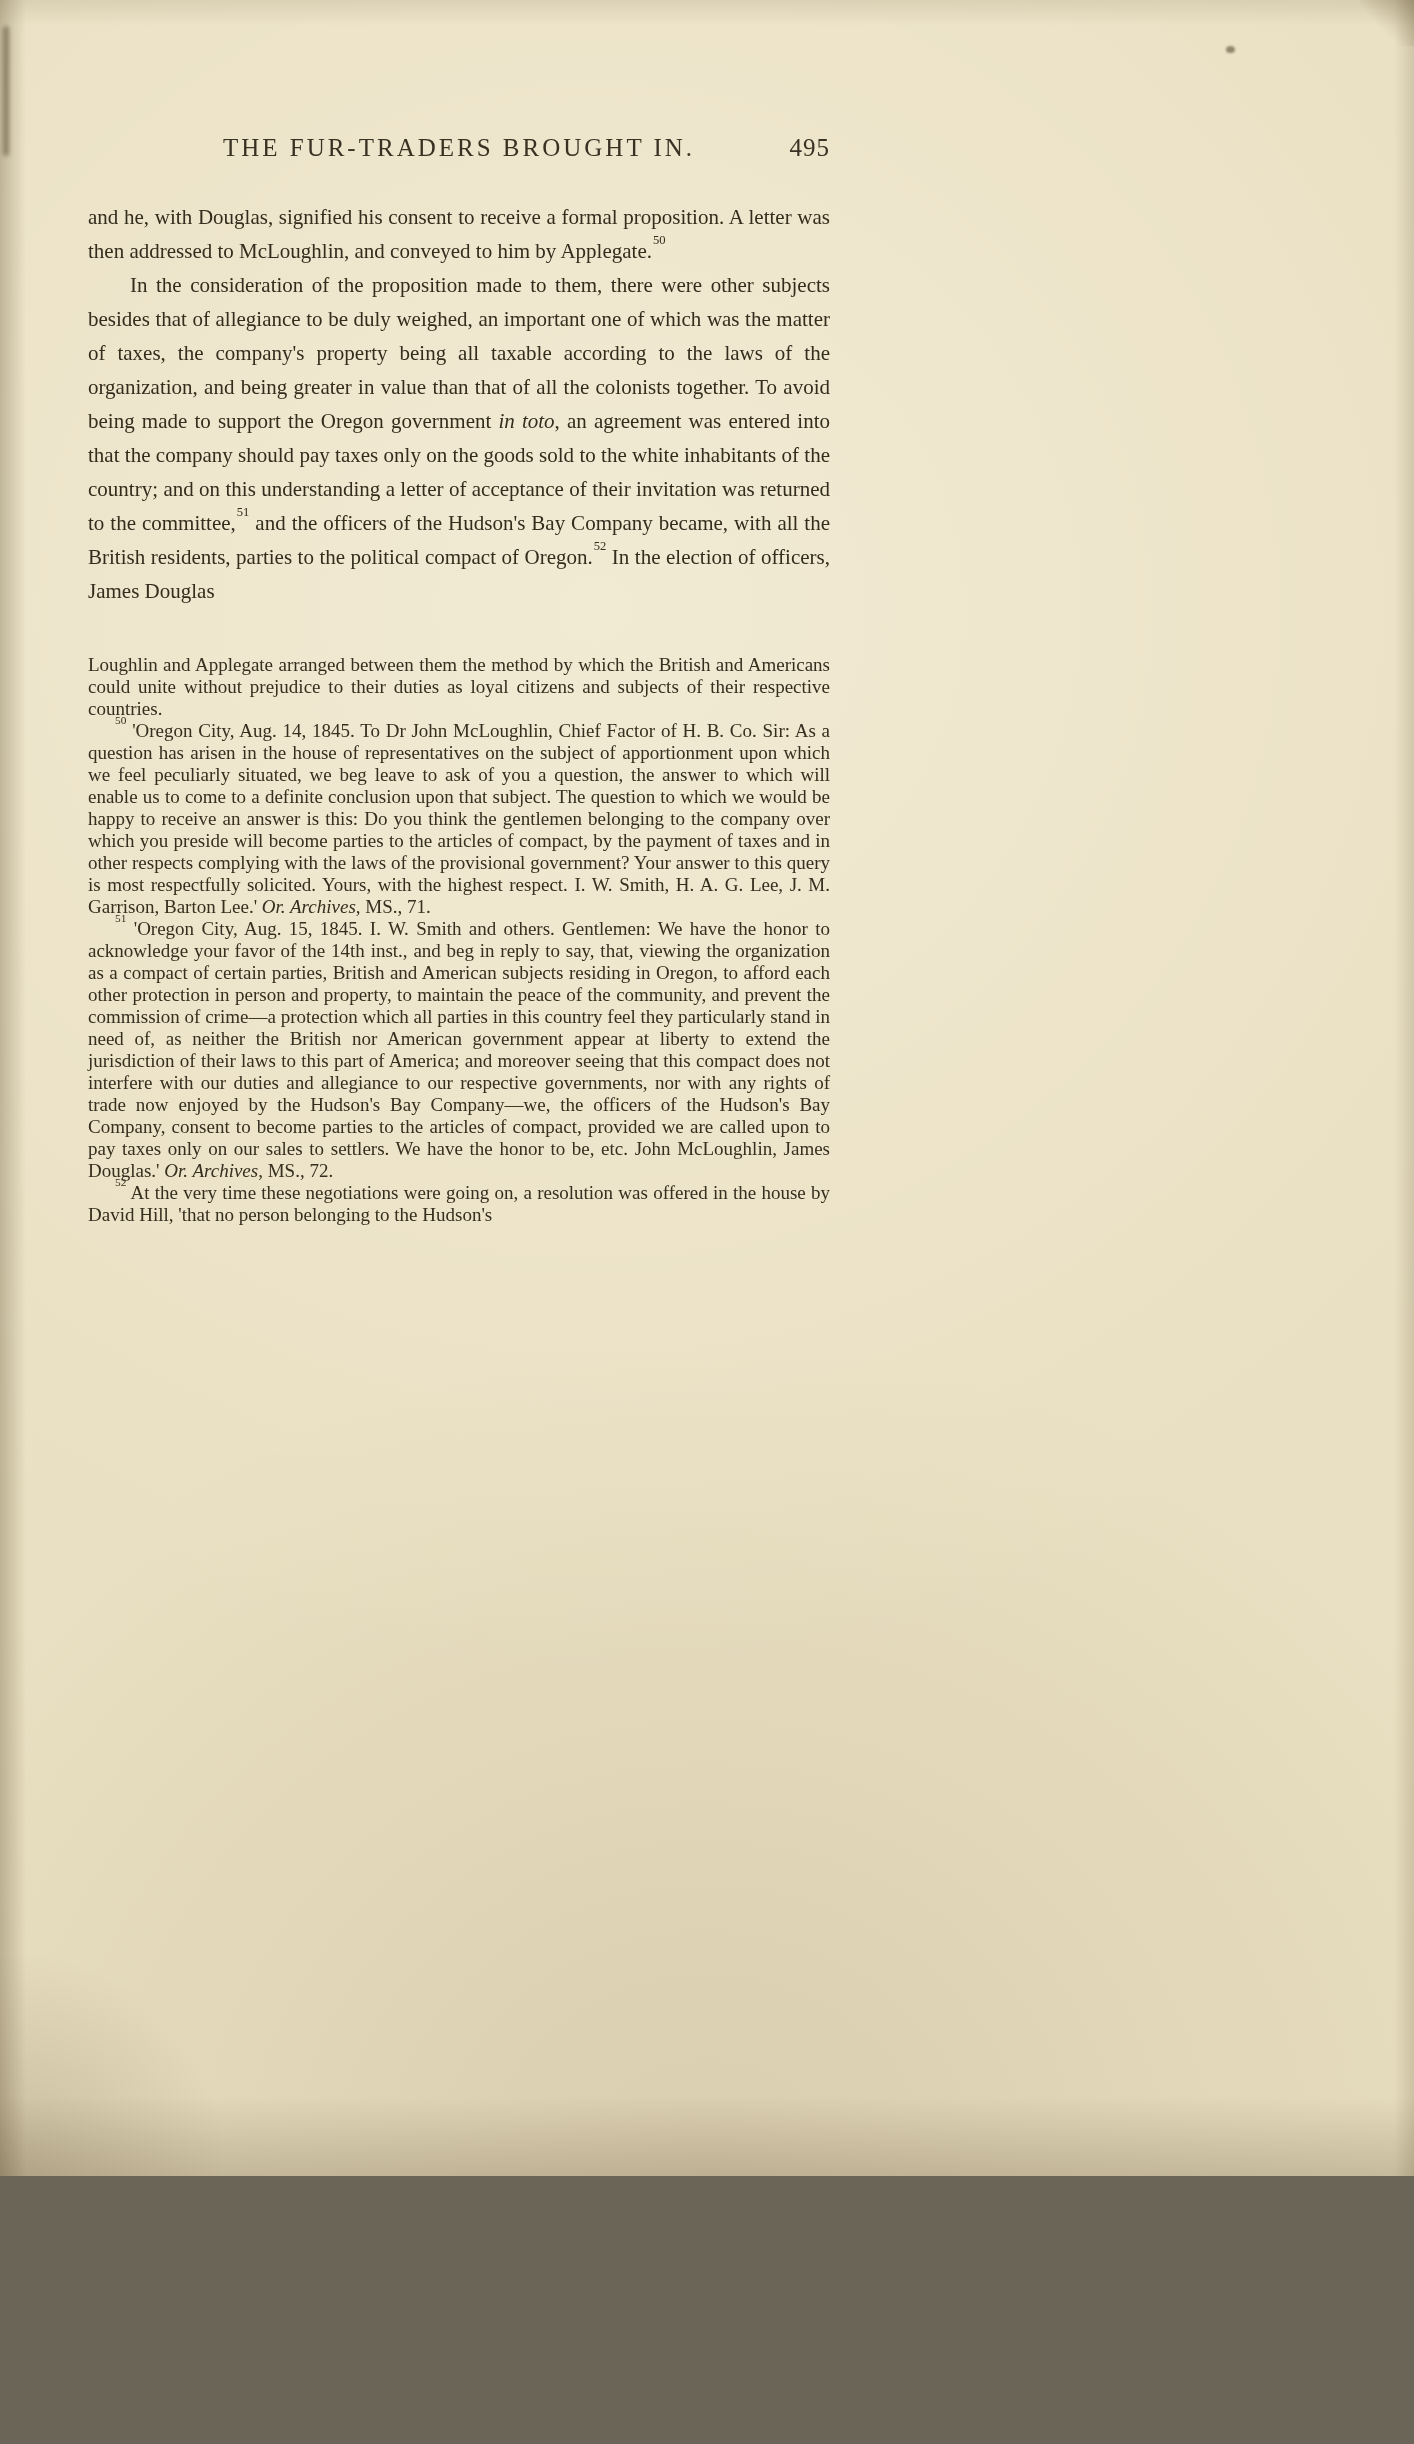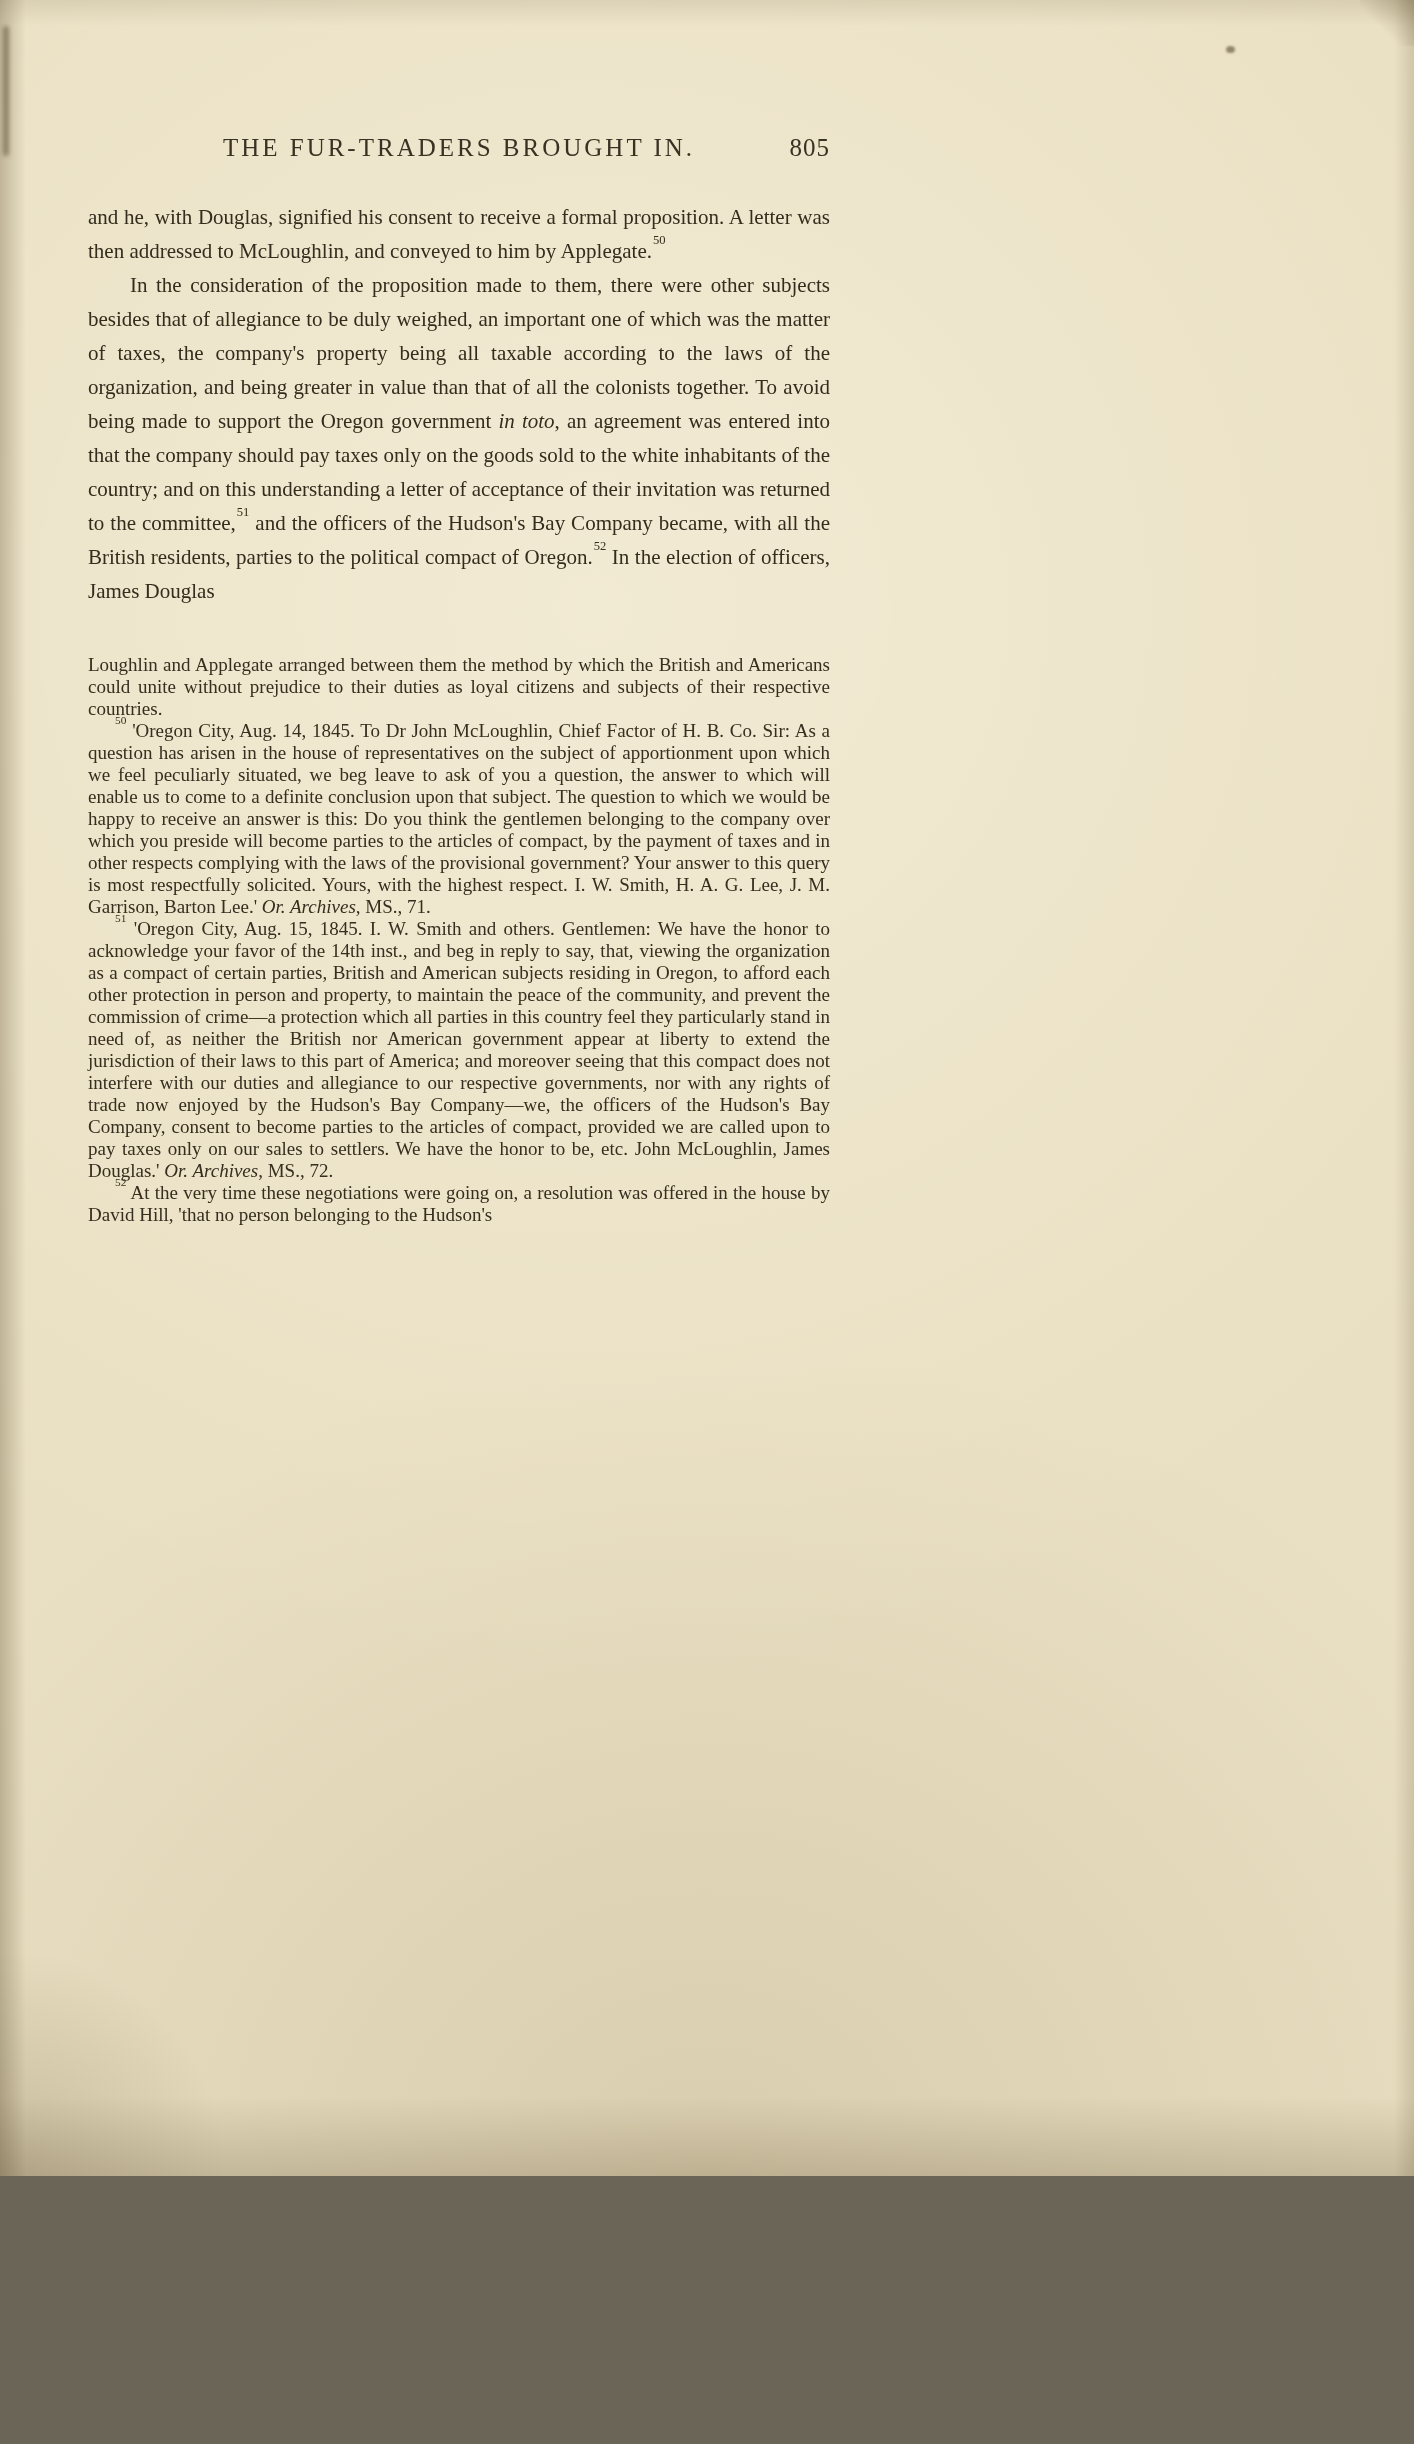--- a/index.html
+++ b/index.html
@@ -99,21 +99,21 @@
   <div class="edge-top"></div>
   <div class="corner-tr"></div>
   <div class="corner-bl"></div>
   <div class="speck-1"></div>
   <div class="speck-2"></div>
 
   <div class="textblock">
 
     <div class="running-head">
       <span class="head-title">THE FUR-TRADERS BROUGHT IN.</span>
-      <span class="page-number">805</span>
+      <span class="page-number">495</span>
     </div>
 
     <div class="body-text">
       <p><span>and he, with Douglas, signified his consent to receive a formal proposition. A letter was then addressed to McLoughlin, and conveyed to him by Applegate.</span><sup class="fnref">50</sup></p>
       <p class="indent"><span>In the consideration of the proposition made to them, there were other subjects besides that of allegiance to be duly weighed, an important one of which was the matter of taxes, the company's property being all taxable according to the laws of the organization, and being greater in value than that of all the colonists together. To avoid being made to support the Oregon government </span><i>in toto</i><span>, an agreement was entered into that the company should pay taxes only on the goods sold to the white inhabitants of the country; and on this understanding a letter of acceptance of their invitation was returned to the committee,</span><sup class="fnref">51</sup><span> and the officers of the Hudson's Bay Company became, with all the British residents, parties to the political compact of Oregon.</span><sup class="fnref">52</sup><span> In the election of officers, James Douglas</span></p>
     </div>
 
     <div class="footnotes">
       <p><span>Loughlin and Applegate arranged between them the method by which the British and Americans could unite without prejudice to their duties as loyal citizens and subjects of their respective countries.</span></p>
       <p class="indent"><sup class="fnref">50</sup><span> 'Oregon City, Aug. 14, 1845. To Dr John McLoughlin, Chief Factor of H. B. Co. Sir: As a question has arisen in the house of representatives on the subject of apportionment upon which we feel peculiarly situated, we beg leave to ask of you a question, the answer to which will enable us to come to a definite conclusion upon that subject. The question to which we would be happy to receive an answer is this: Do you think the gentlemen belonging to the company over which you preside will become parties to the articles of compact, by the payment of taxes and in other respects complying with the laws of the provisional government? Your answer to this query is most respectfully solicited. Yours, with the highest respect. I. W. Smith, H. A. G. Lee, J. M. Garrison, Barton Lee.' </span><i>Or. Archives</i><span>, MS., 71.</span></p>

